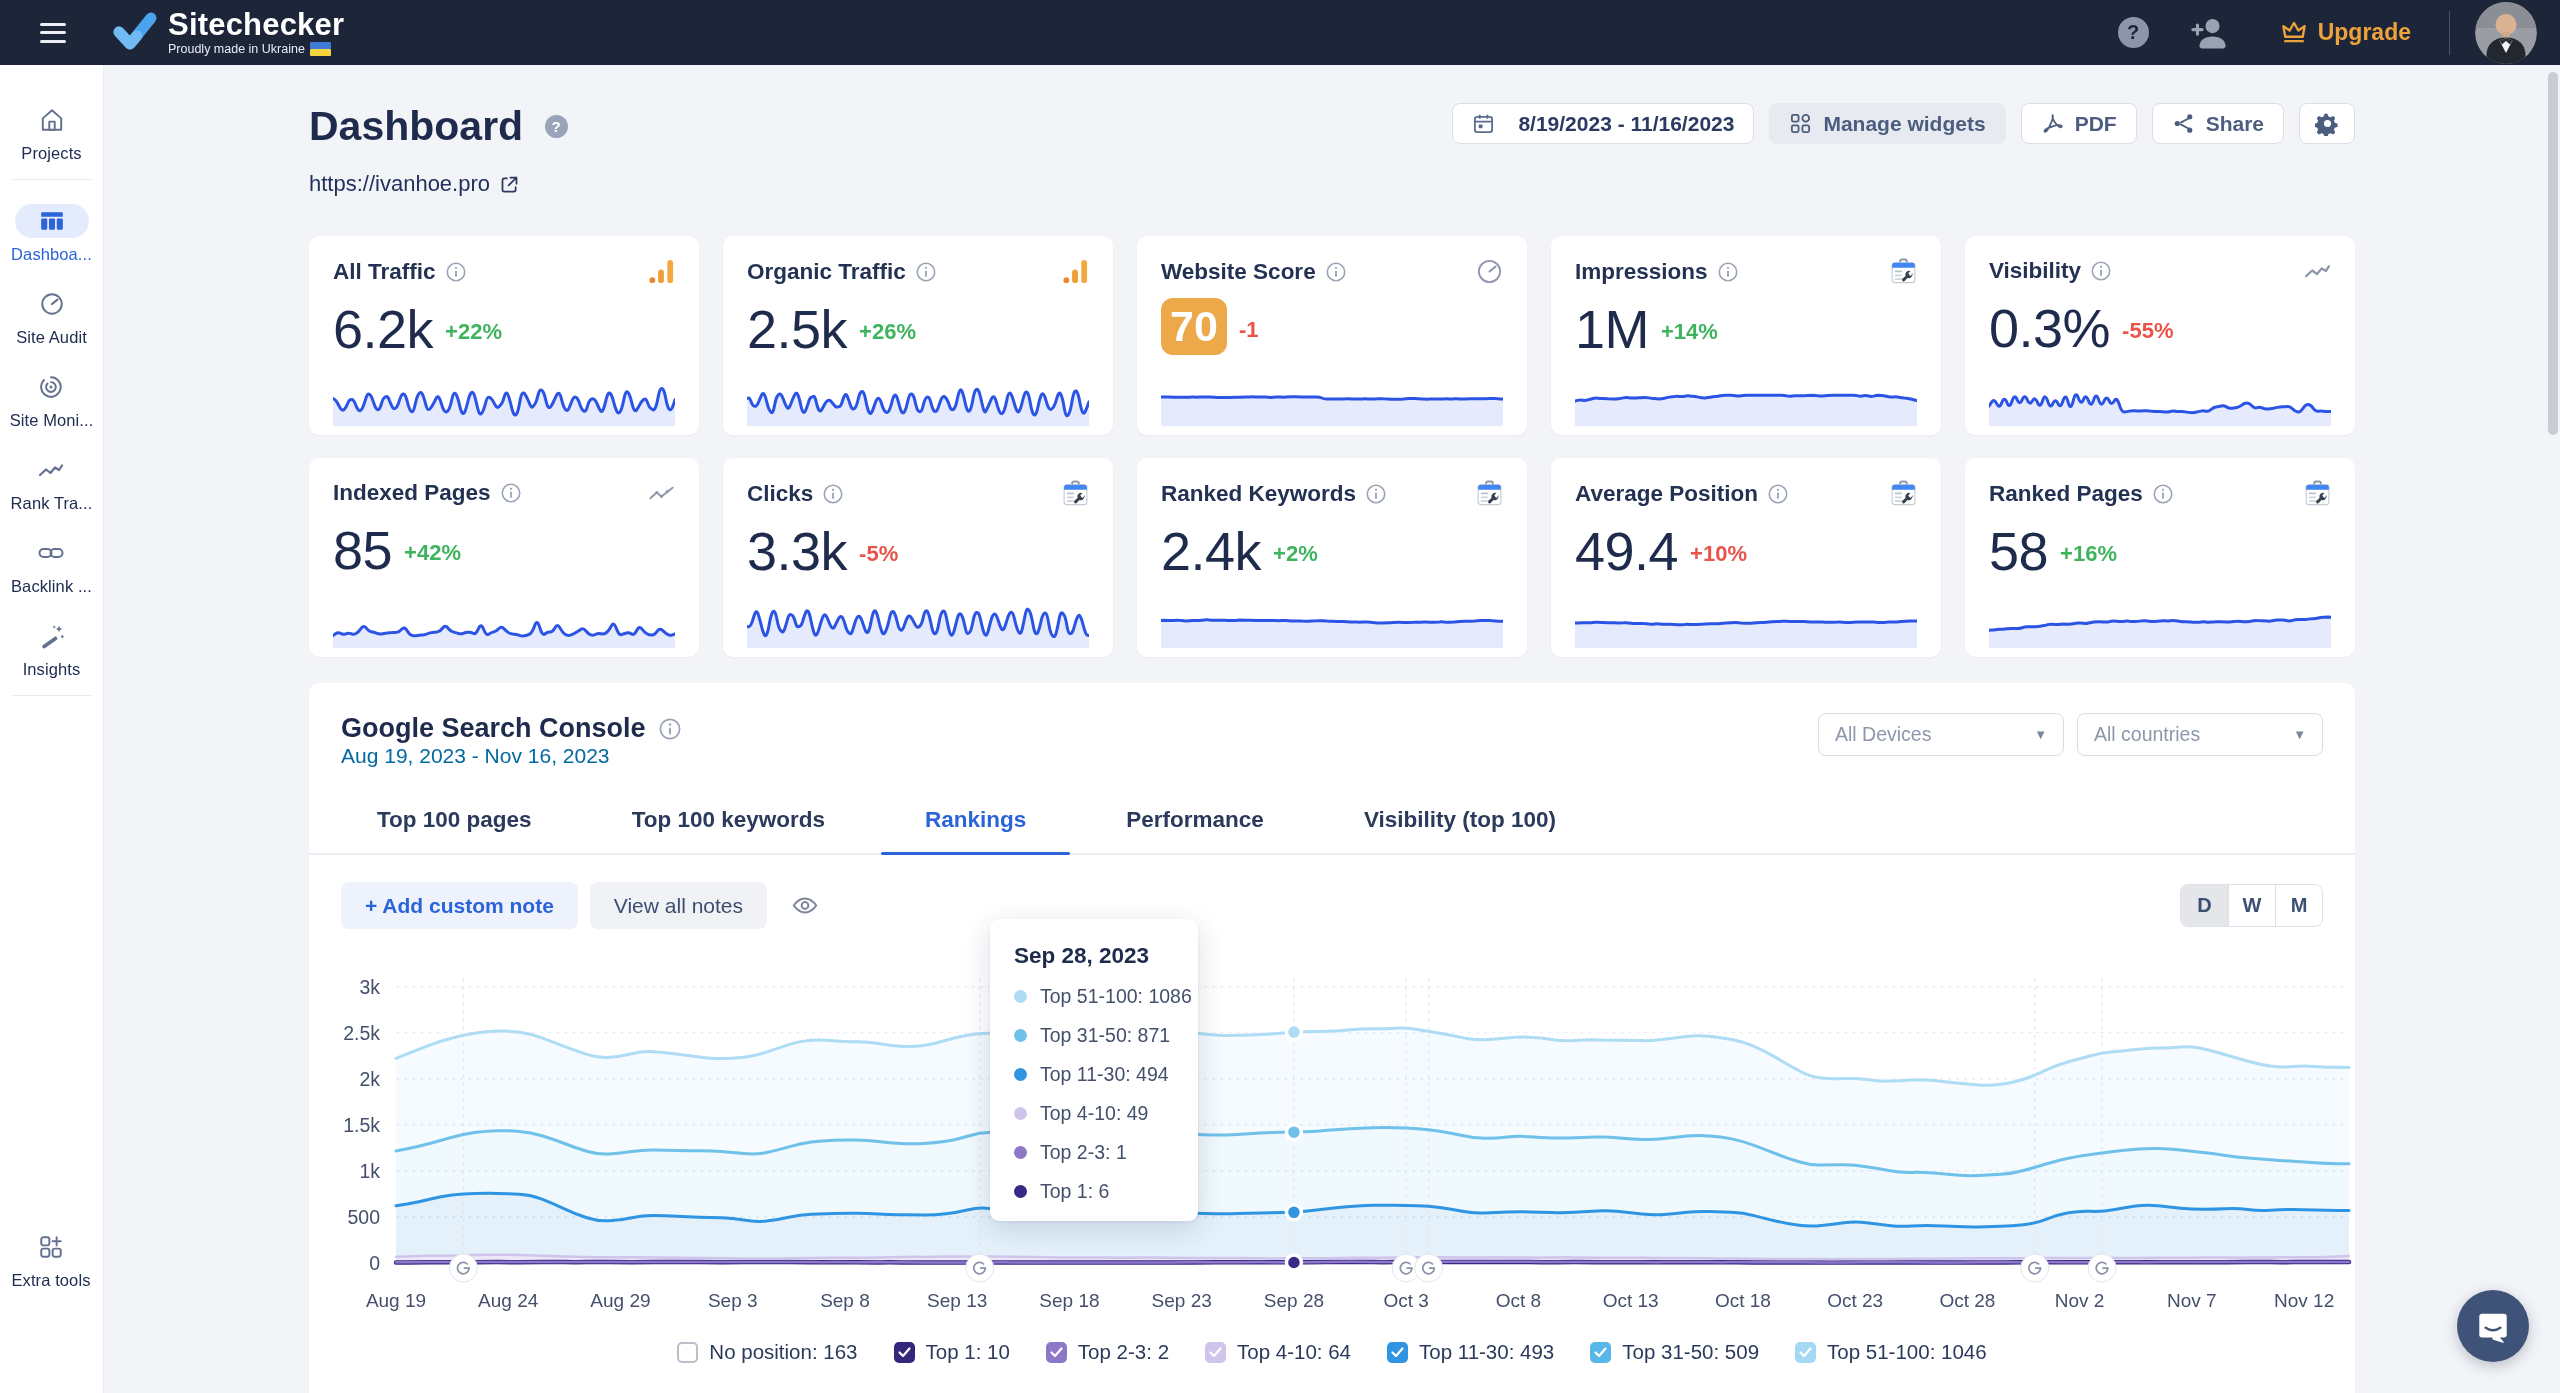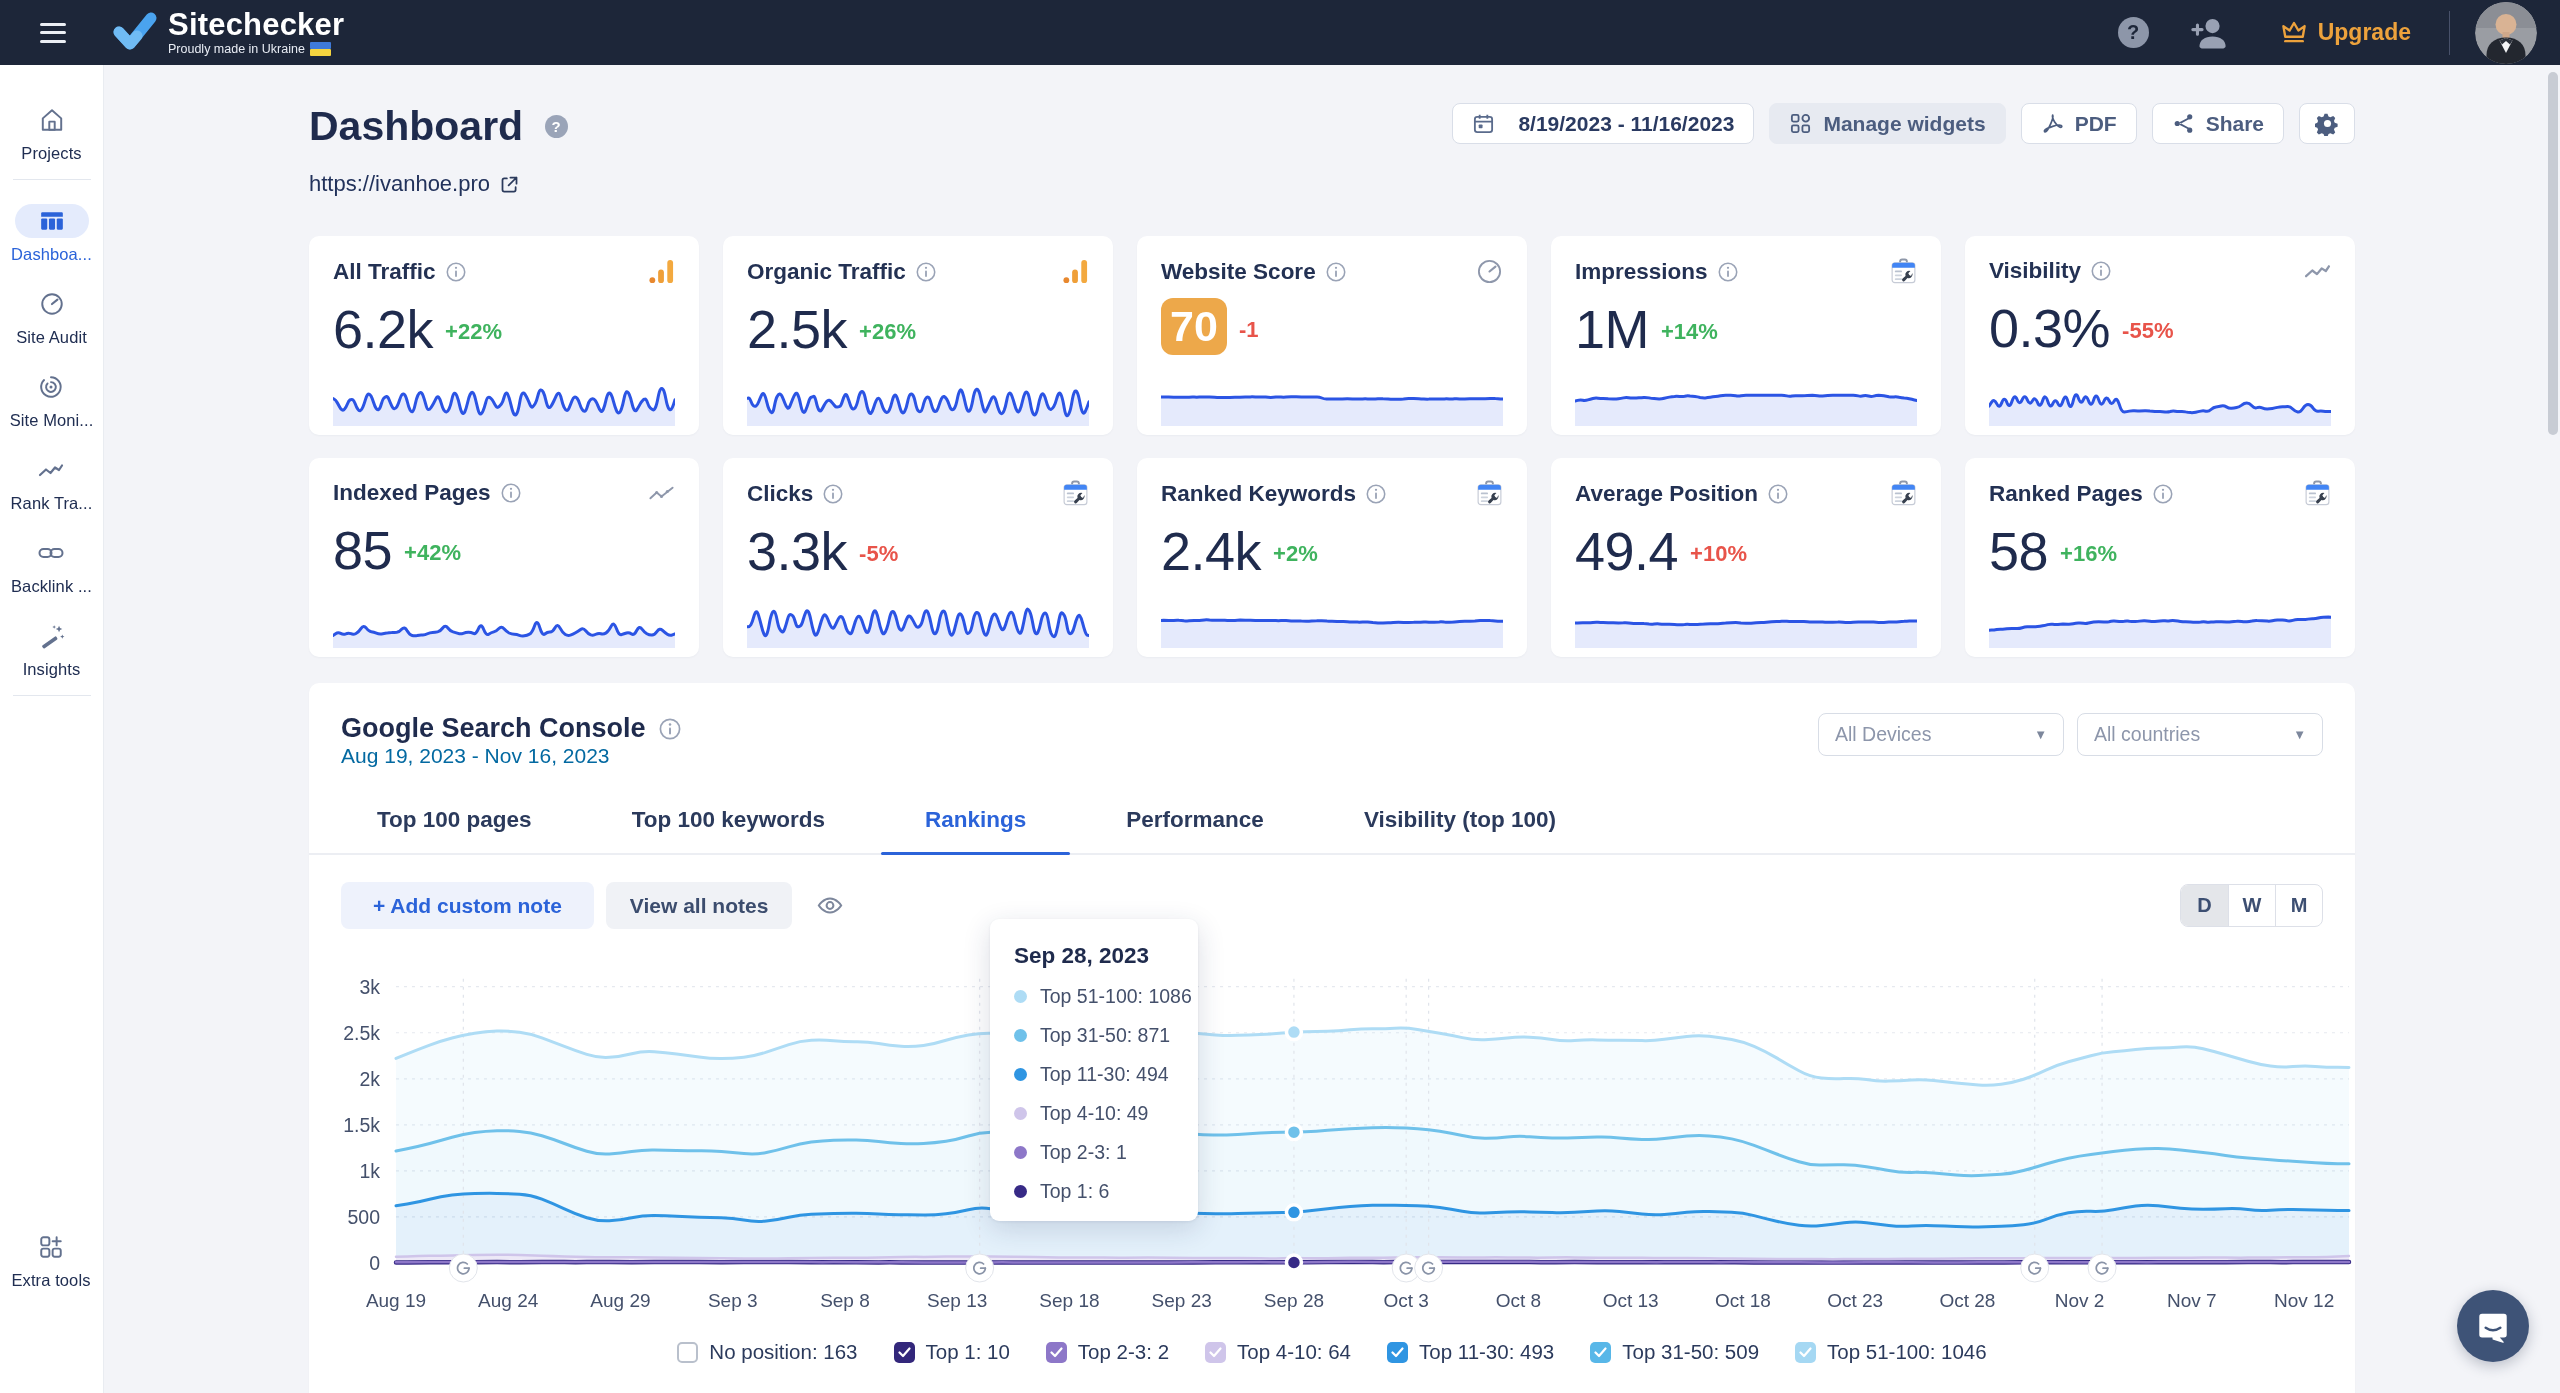--- a/index.html
+++ b/index.html
@@ -68,22 +68,22 @@
 .panel-title{font-size:27px;font-weight:700;color:#1f2b4d}
 .panel-dates{font-size:21px;color:#0369a1}
 .panel-filters{display:flex;gap:13px}
 .filter{width:246px;height:43px;border:1px solid #d8dde6;border-radius:8px;display:flex;align-items:center;padding:0 16px;font-size:19.5px;color:#8d96ab;cursor:pointer}
 .filter .caret{margin-left:auto;color:#7d879c;font-size:13px}
 .tabs{display:flex;border-bottom:2px solid #eceef3;padding-left:24px}
 .tab{padding:17px 44px 20px;font-size:22.5px;font-weight:600;color:#2b3a5c;cursor:pointer;position:relative;margin-right:12px}
 .tab.active{color:#2b63d9}
 .tab.active:after{content:"";position:absolute;left:0;right:0;bottom:-2px;height:3px;background:#2b63d9;border-radius:2px}
 .notes-row{display:flex;align-items:center;padding:27px 32px 0}
-.btn-note{height:47px;border-radius:8px;background:#eef2fc;color:#2b63d9;font-size:21px;font-weight:600;display:flex;align-items:center;padding:0 32px;cursor:pointer}
-.btn-viewnotes{height:47px;border-radius:8px;background:#f0f2f6;color:#3c4d6e;font-size:21px;font-weight:700;display:flex;align-items:center;padding:0 24px;margin-left:12px;cursor:pointer}
+.btn-note{height:47px;border-radius:8px;background:#eef2fc;color:#2b63d9;font-size:21px;font-weight:600;display:flex;align-items:center;padding:0 24px;cursor:pointer}
+.btn-viewnotes{height:47px;border-radius:8px;background:#f0f2f6;color:#3c4d6e;font-size:21px;font-weight:400;display:flex;align-items:center;padding:0 24px;margin-left:12px;cursor:pointer}
 .eye-btn{margin-left:25px;cursor:pointer;display:flex}
 .dwm{margin-left:auto;display:flex;border:1px solid #dde0e8;border-radius:8px;overflow:hidden;background:#fff}
 .dwm-cell{width:47px;height:41px;display:flex;align-items:center;justify-content:center;font-size:20px;font-weight:600;color:#3d4f72;cursor:pointer;border-left:1px solid #dde0e8}
 .dwm-cell:first-child{border-left:none}
 .dwm-cell.active{background:#e4e6ea}
 
 .chart-wrap{position:relative;margin-top:28px}
 .tooltip{position:absolute;width:208px;background:#fff;border-radius:9px;box-shadow:0 8px 28px rgba(32,46,90,.16),0 1px 3px rgba(32,46,90,.08);padding:24px 24px 18px;z-index:10}
 .tt-title{font-size:22.5px;font-weight:700;color:#1f2b4d}
 .tt-row{display:flex;align-items:center;margin-top:16px;font-size:19.5px;color:#44506b;white-space:nowrap}

